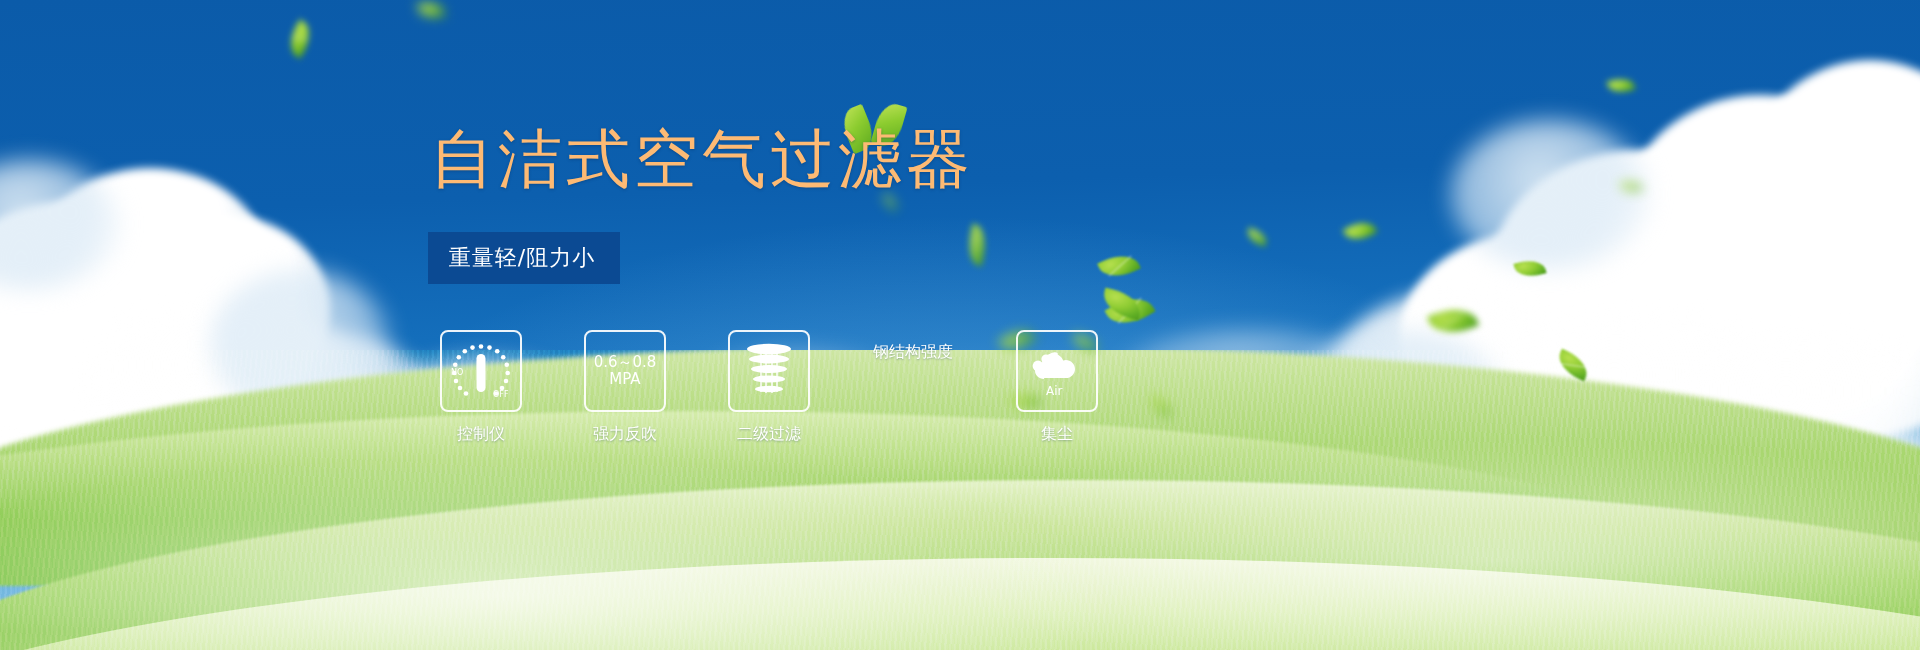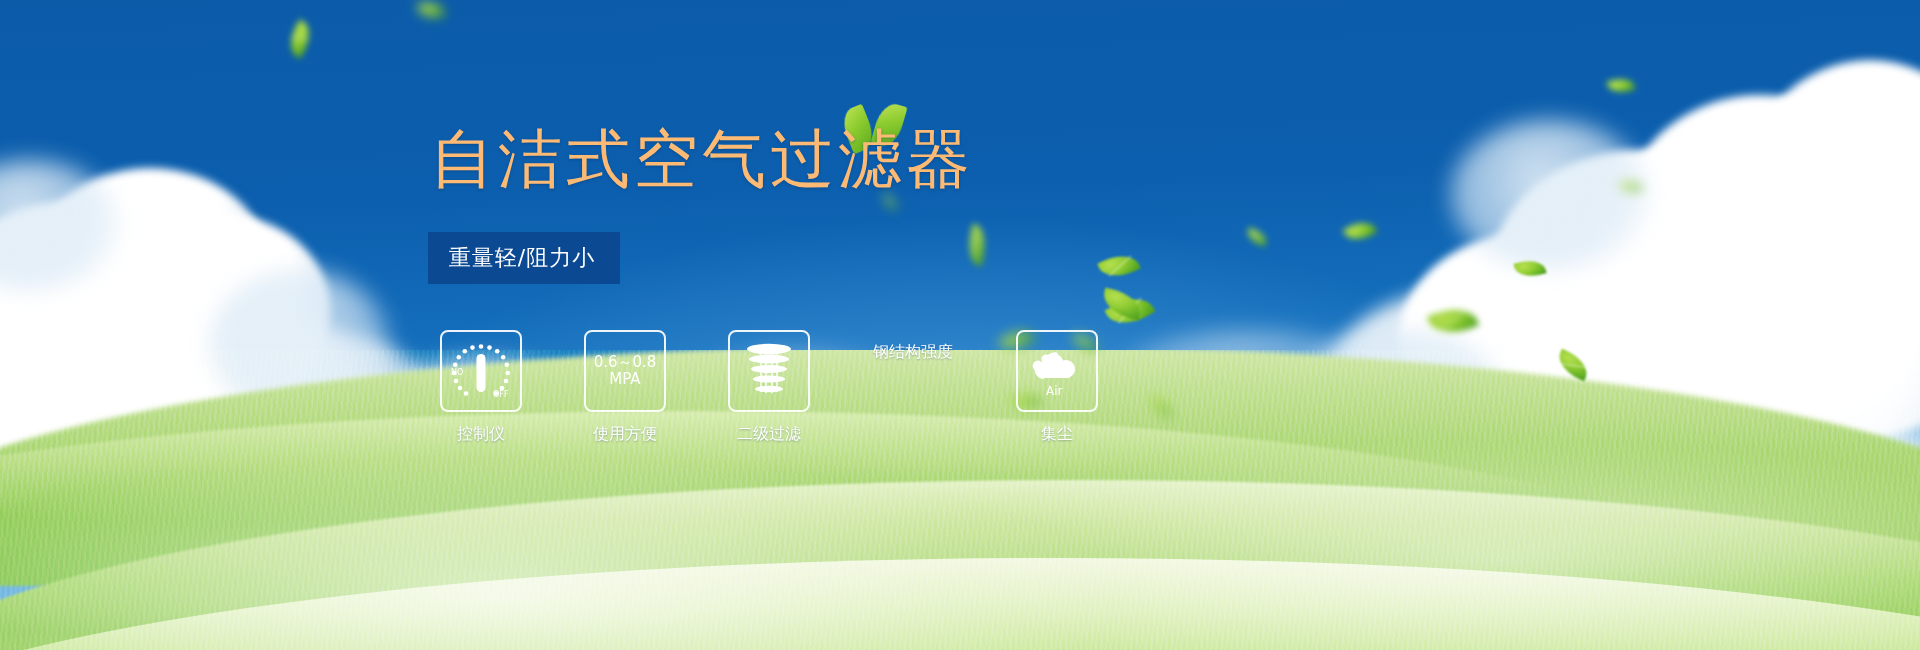--- a/index.html
+++ b/index.html
@@ -297,21 +297,21 @@
           </svg>
         </div>
         <div class="flabel">控制仪</div>
       </div>
 
       <div class="feature">
         <div class="fbox">
           <span class="big">0.6～0.8</span>
           <span class="big">MPA</span>
         </div>
-        <div class="flabel">使用方便</div>
+        <div class="flabel">强力反吹</div>
       </div>
 
       <div class="feature">
         <div class="fbox">
           <svg width="56" height="58" viewBox="0 0 56 58" aria-hidden="true">
             <g fill="#ffffff">
               <ellipse cx="28" cy="7" rx="22" ry="5.2"></ellipse>
               <ellipse cx="28" cy="17" rx="20" ry="4.4"></ellipse>
               <ellipse cx="28" cy="27" rx="18" ry="4"></ellipse>
               <ellipse cx="28" cy="37" rx="16" ry="3.6"></ellipse>

